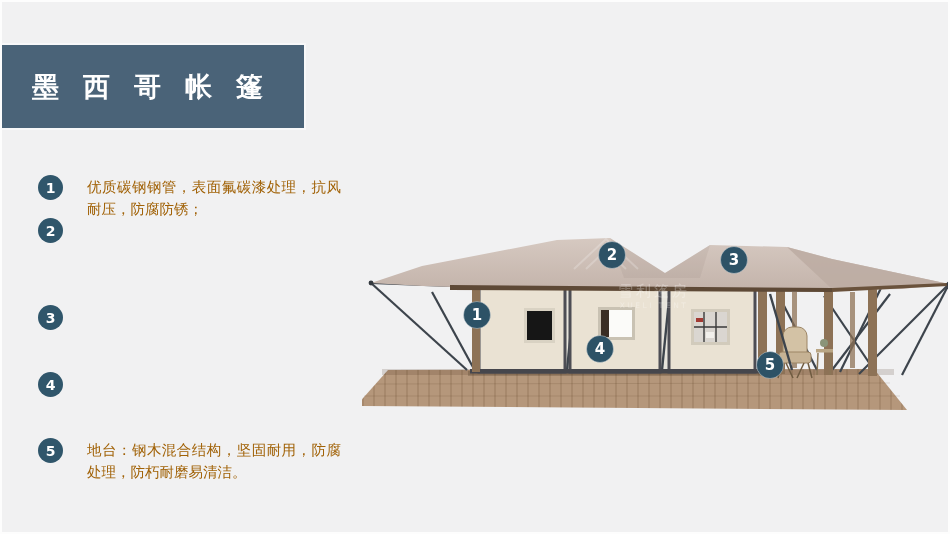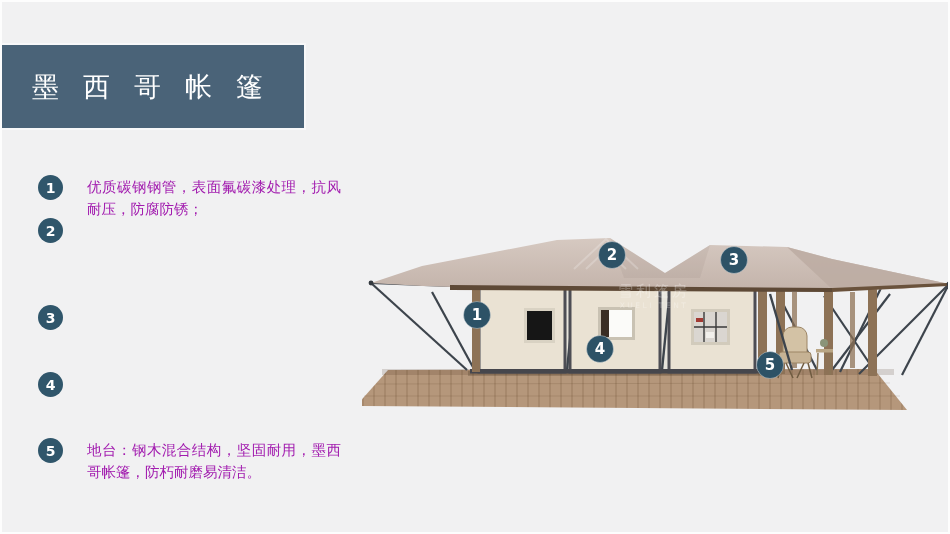--- a/index.html
+++ b/index.html
@@ -16,41 +16,41 @@
   .title-box{
     position:absolute;left:0;top:43px;
     width:302px;height:83px;
     background:#4a6378;
     box-shadow:0 0 0 2px #f8f8f9;
     display:flex;align-items:center;
   }
   .title-box h1{
     margin:0;padding-left:30px;
     color:#ffffff;
-    font-size:27px;font-weight:normal;
+    font-size:27px;font-weight:bold;
     letter-spacing:24px;
     white-space:nowrap;
   }
   
   .feature{
     position:absolute;left:36px;width:316px;
     display:flex;align-items:flex-start;
   }
   .num-badge{
     flex:0 0 auto;
     width:25px;height:25px;border-radius:50%;
     background:#30566b;color:#fff;
     font-size:14px;font-weight:bold;
     display:flex;align-items:center;justify-content:center;
   }
   .feature p{
     margin:0 0 0 24px;padding-top:2px;
     width:254px;
     font-size:14.5px;line-height:21.6px;
-    color:#a21caf;
+    color:#a16207;
     text-align:justify;
   }
   .f1{top:173px}.f2{top:216px}.f3{top:303px}.f4{top:370px}.f5{top:436px}
   
   .tent-svg{position:absolute;left:360px;top:210px;}
   .callout-text{
     font-size:15px;font-weight:bold;fill:#ffffff;
     font-family:"DejaVu Sans","Liberation Sans",sans-serif;
   }
   .wm-cn{font-size:15px;letter-spacing:3px;fill:#ffffff;opacity:.30;}
@@ -73,21 +73,21 @@
     <div class="num-badge">2</div>
   </div>
   <div class="feature f3">
     <div class="num-badge">3</div>
   </div>
   <div class="feature f4">
     <div class="num-badge">4</div>
   </div>
   <div class="feature f5">
     <div class="num-badge">5</div>
-    <p>地台：钢木混合结构，坚固耐用，墨西哥帐篷，防朽耐磨易清洁。</p>
+    <p>地台：钢木混合结构，坚固耐用，防腐处理，防朽耐磨易清洁。</p>
   </div>
 
   <svg class="tent-svg" width="590" height="210" viewBox="0 0 590 210">
     <defs>
       <linearGradient id="roofGrad" x1="0" y1="0" x2="0" y2="1">
         <stop offset="0" stop-color="#d6c9c1"></stop>
         <stop offset="1" stop-color="#c3b3aa"></stop>
       </linearGradient>
       <pattern id="deckWood" width="11" height="11" patternUnits="userSpaceOnUse">
         <rect width="11" height="11" fill="#b5977b"></rect>

